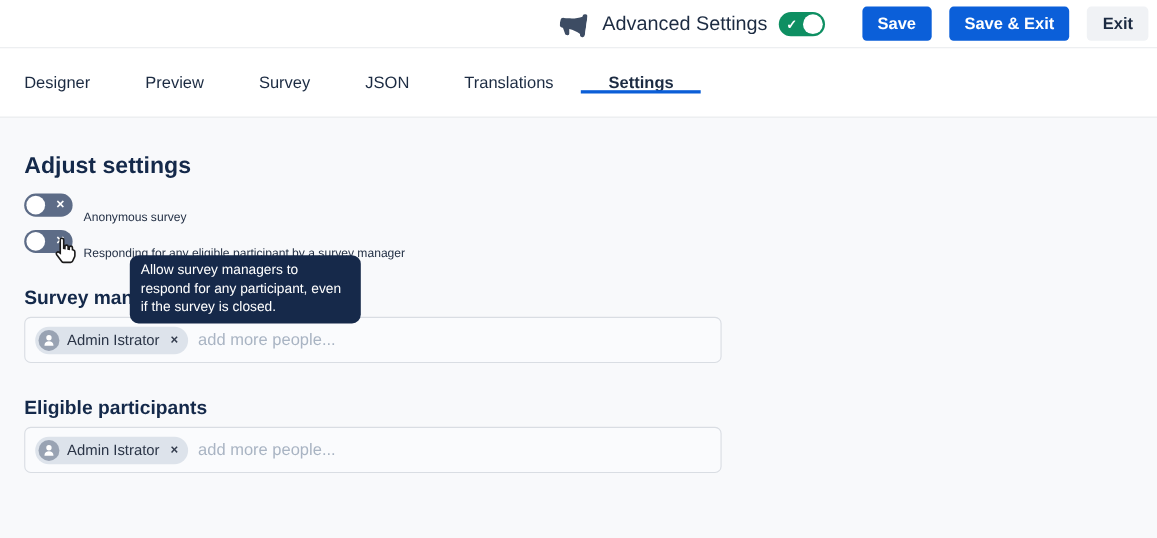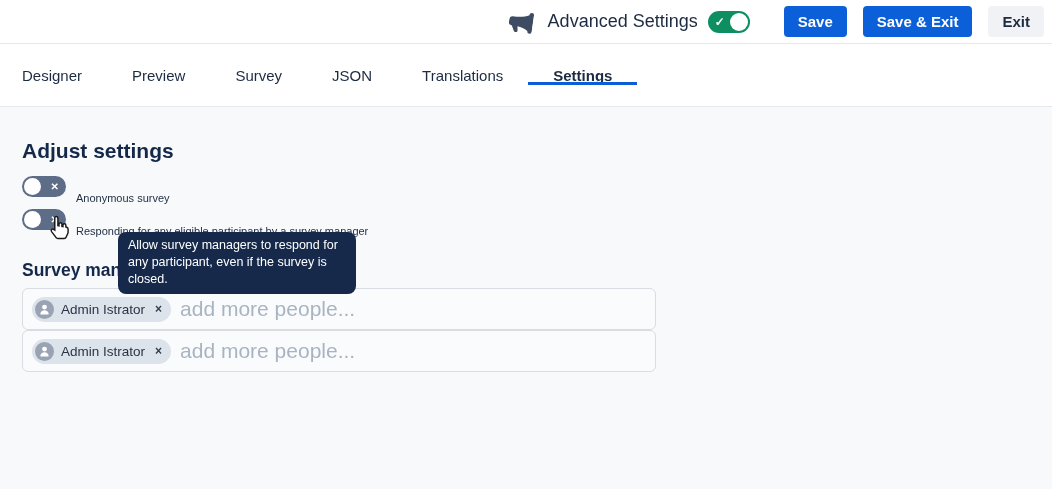--- a/index.html
+++ b/index.html
@@ -78,27 +78,27 @@
     background:#dde3eb; border-radius:13px; padding:3px 9px 3px 3px;
     font-size:13.5px; color:#2a3446; flex:0 0 auto;
   }
   .chip .avatar {
     width:19px; height:19px; border-radius:50%; background:#99a3b3;
     display:flex; align-items:center; justify-content:center;
   }
   .chip .remove { font-size:12px; font-weight:bold; color:#333c4d; cursor:pointer; margin-left:3px; }
   .people-input {
     flex:1; border:none; outline:none; background:transparent;
-    font-family:inherit; font-size:21px; color:#243146;
+    font-family:inherit; font-size:15px; color:#243146;
   }
   .people-input::placeholder { color:#a9b4c3; opacity:1; }
 
   
   .tooltip {
-    position:absolute; left:118px; top:232px; width:238px;
+    position:absolute; left:118px; top:232px; width:210px;
     background:#16294a; color:#ffffff; border-radius:8px;
     font-size:12.5px; line-height:17px; padding:5px 10px 6px 10px;
     z-index:10;
   }
   .cursor { position:absolute; left:48px; top:215px; z-index:11; pointer-events:none; }
 </style>
 </head>
 <body>
 
 <div class="topbar">
@@ -167,20 +167,21 @@
         <svg width="13" height="13" viewBox="0 0 16 16">
             <path fill="#ffffff" d="M8 8a3 3 0 1 0 0-6 3 3 0 0 0 0 6zm0 1c-2.7 0-5 1.8-5 4v1h10v-1c0-2.2-2.3-4-5-4z"></path>
           </svg>
       </span>
       <span>Admin Istrator</span>
       <span class="remove">×</span>
     </span>
     <input class="people-input" placeholder="add more people..." style="">
   </div>
 
+  <h2 class="section-heading">Eligible participants</h2>
 
   <div class="people-box">
     <span class="chip">
       <span class="avatar">
         <svg width="13" height="13" viewBox="0 0 16 16">
             <path fill="#ffffff" d="M8 8a3 3 0 1 0 0-6 3 3 0 0 0 0 6zm0 1c-2.7 0-5 1.8-5 4v1h10v-1c0-2.2-2.3-4-5-4z"></path>
           </svg>
       </span>
       <span>Admin Istrator</span>
       <span class="remove">×</span>

